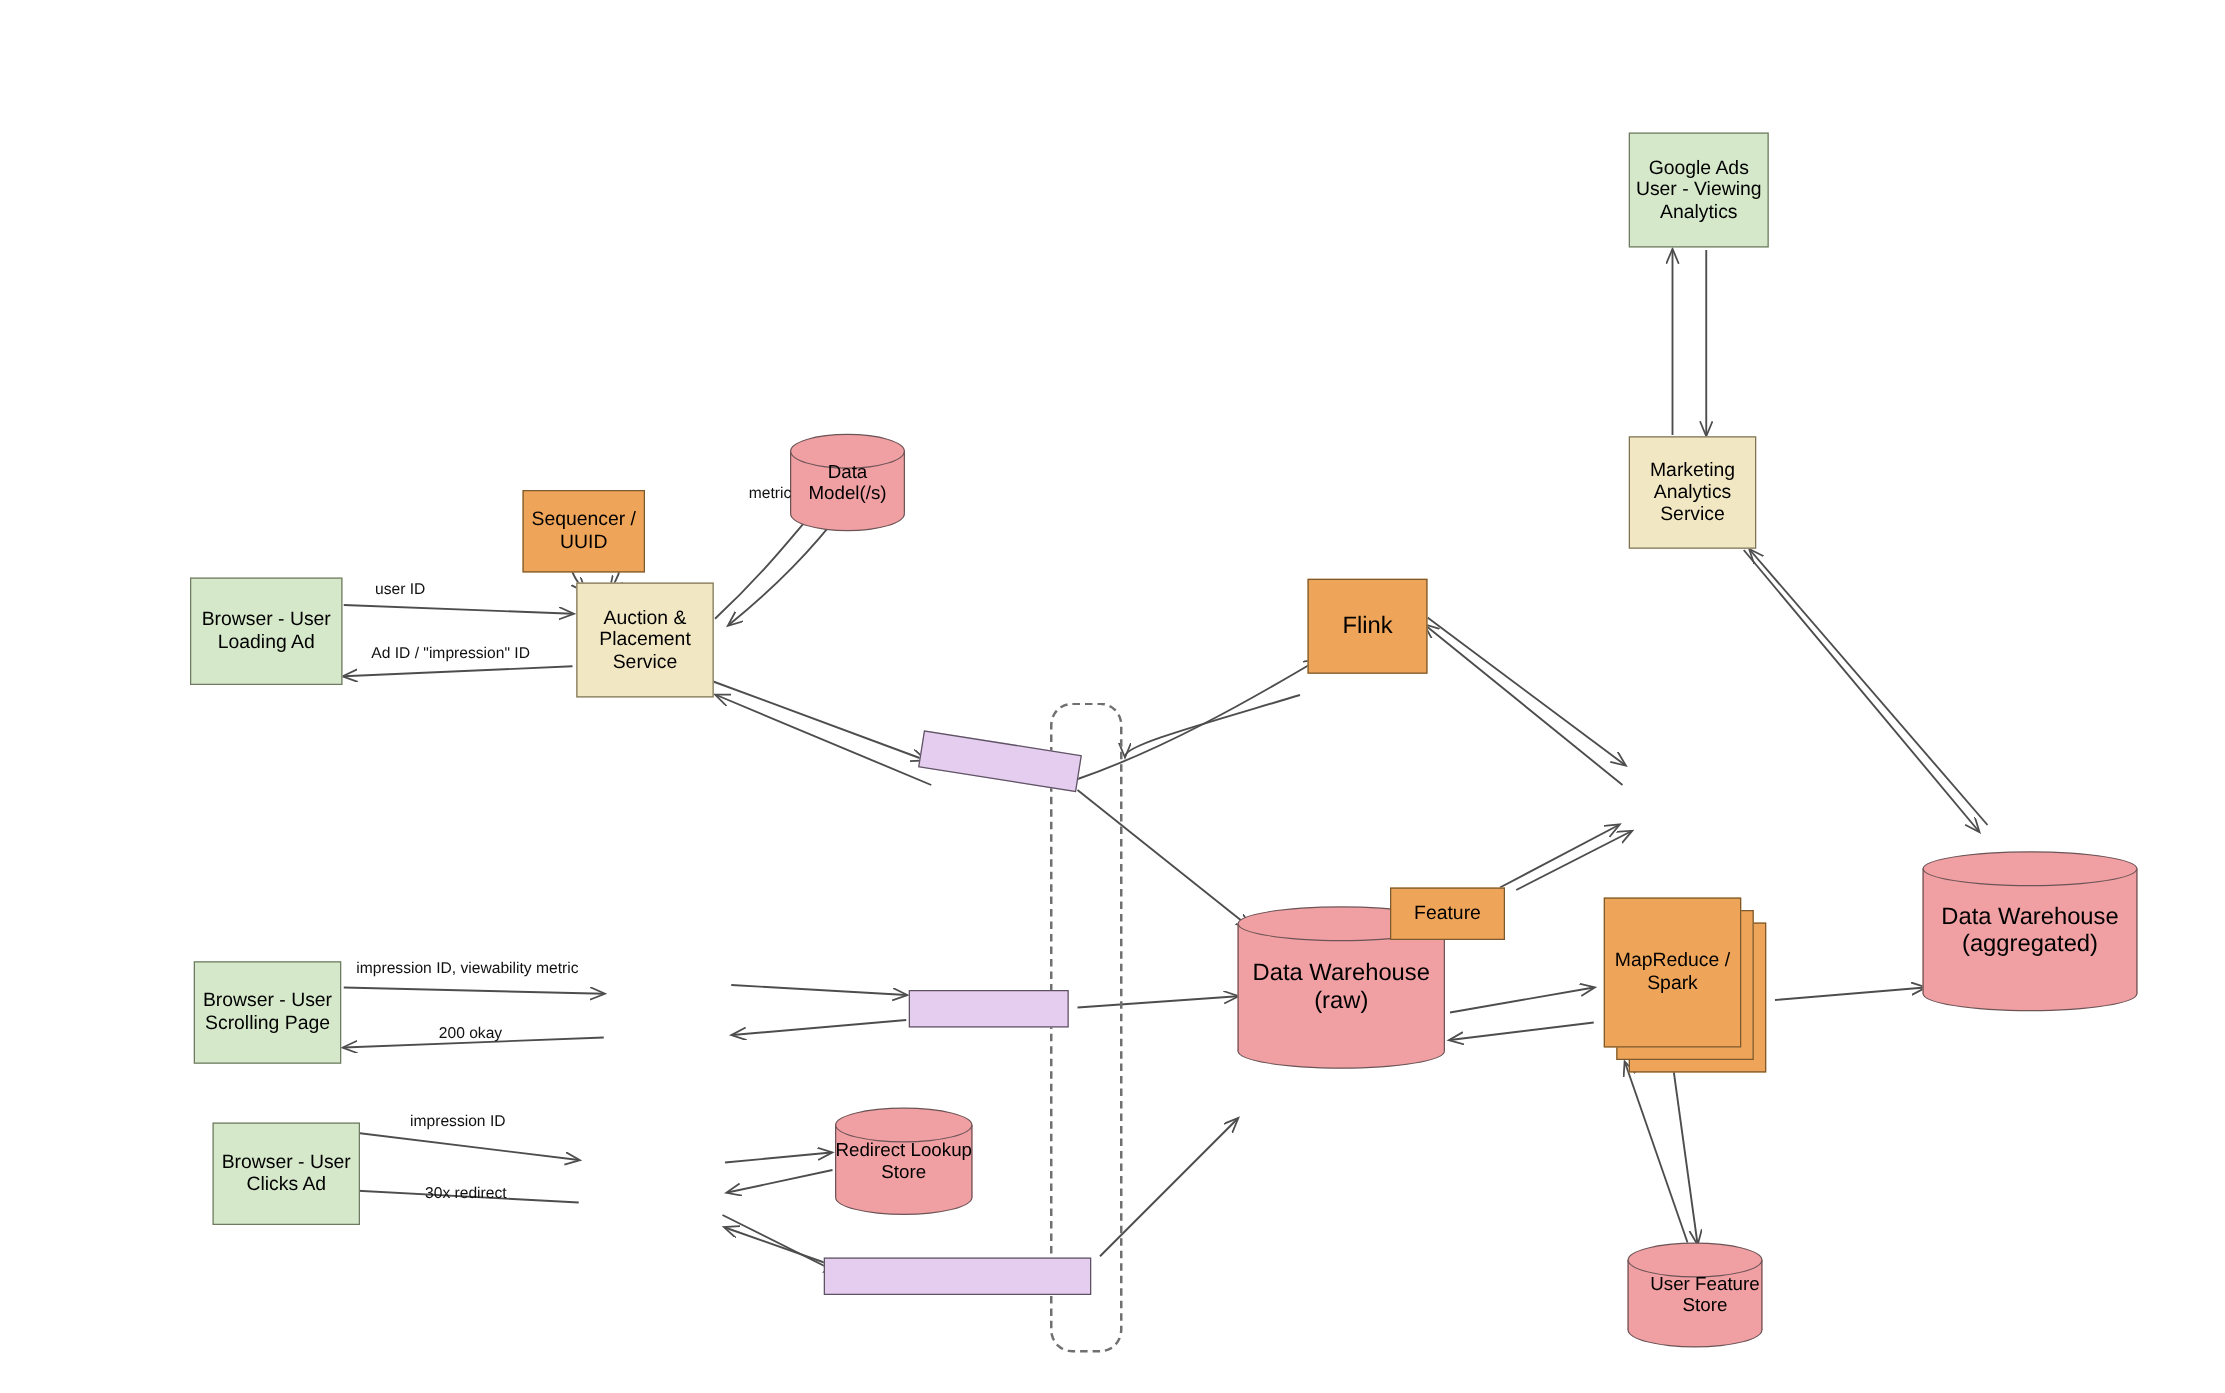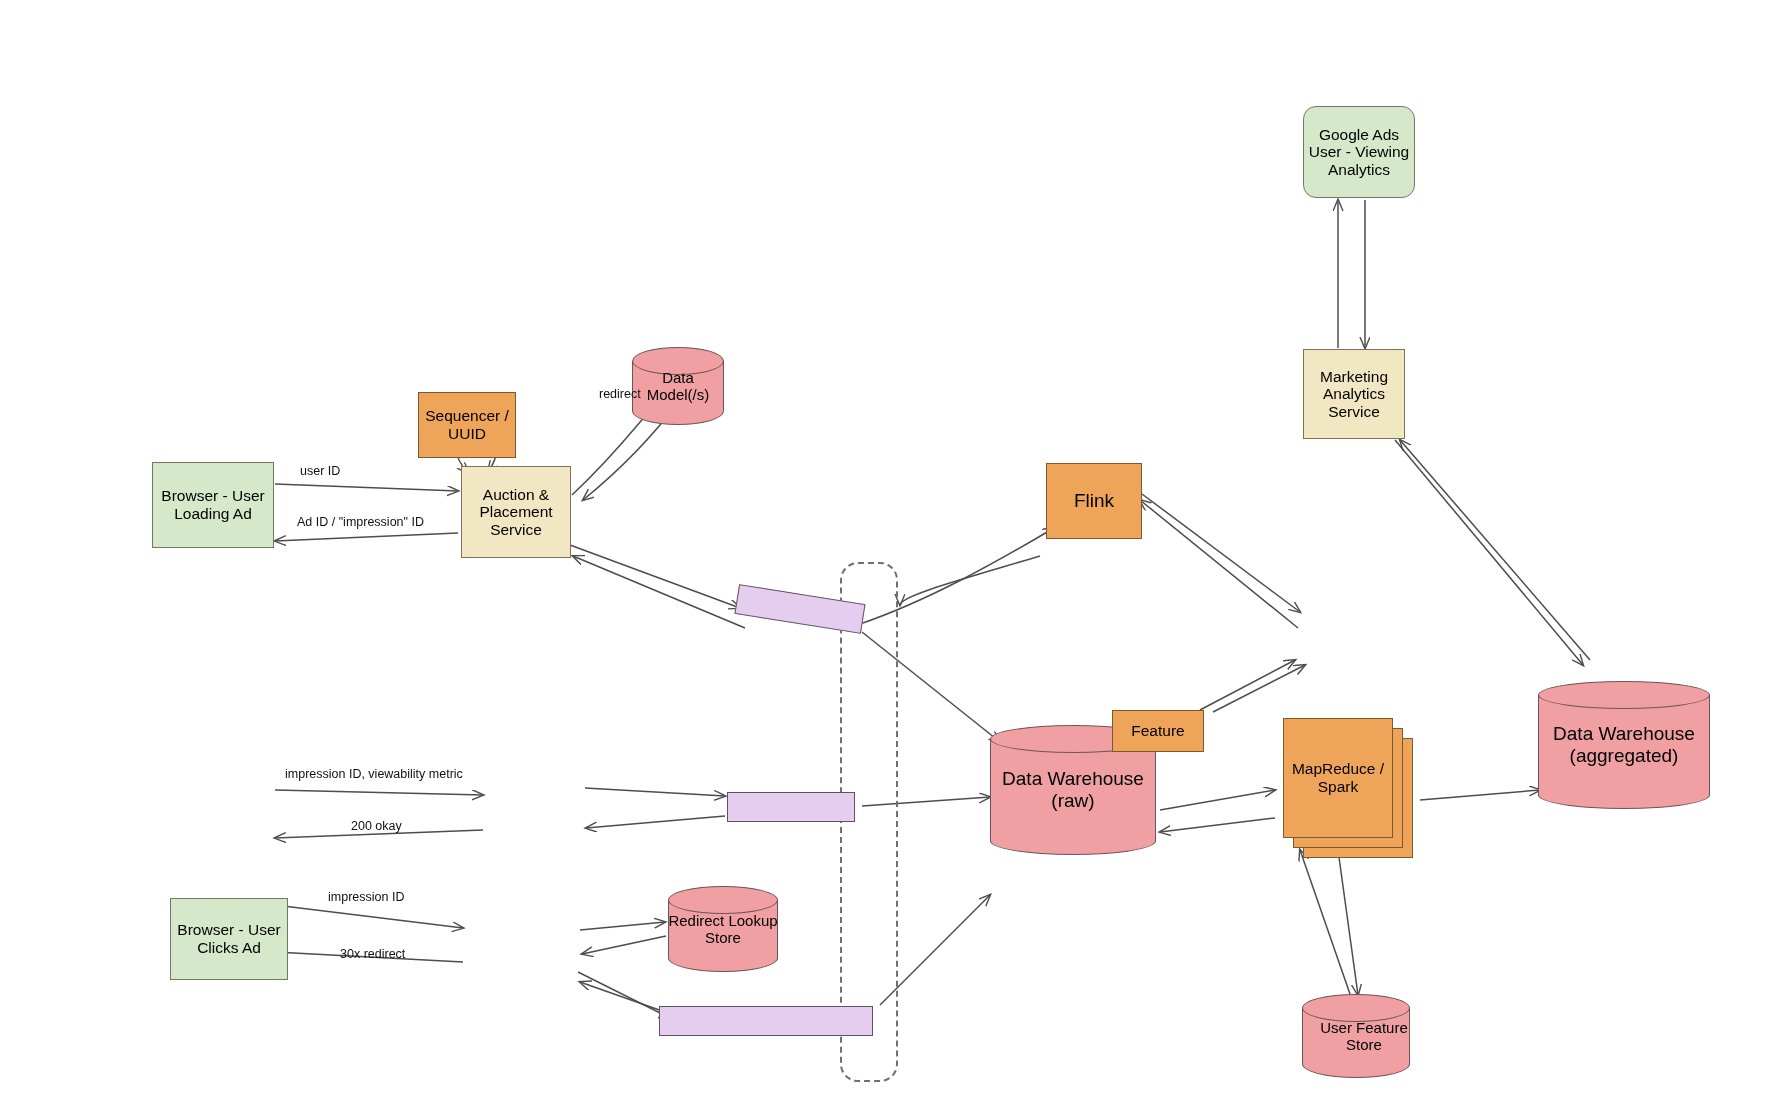--- a/index.html
+++ b/index.html
@@ -127,20 +127,23 @@
     <div class="bot"></div>
     <div class="body"></div>
     <div class="top"></div>
     <div class="txt" style="font-size:15px;">Data Model(/s)</div>
   </div>
 
   <div class="node box tan" style="left:461px;top:466px;width:110px;height:92px;font-size:15.5px;">
     <span>Auction &amp; Placement Service</span>
   </div>
 
+  <div class="node box green" style="left:155px;top:769px;width:118px;height:82px;font-size:15.5px;">
+    <span>Browser - User Scrolling Page</span>
+  </div>
 
 
   <div class="node box green" style="left:170px;top:898px;width:118px;height:82px;font-size:15.5px;">
     <span>Browser - User Clicks Ad</span>
   </div>
 
 
   <div class="cyl" style="left:668px;top:886px;width:110px;height:86px;">
     <div class="bot"></div>
     <div class="body"></div>
@@ -161,21 +164,21 @@
   </div>
 
   <div class="node box orange" style="left:1046px;top:463px;width:96px;height:76px;font-size:19px;">
     <span>Flink</span>
   </div>
 
   <div class="node box tan" style="left:1303px;top:349px;width:102px;height:90px;font-size:15.5px;">
     <span>Marketing Analytics Service</span>
   </div>
 
-  <div class="node box green" style="left:1303px;top:106px;width:112px;height:92px;font-size:15.5px;border-radius:13px;">
+  <div class="node box green" style="left:1303px;top:106px;width:112px;height:92px;font-size:15.5px;">
     <span>Google Ads User - Viewing Analytics</span>
   </div>
 
   <div class="cyl" style="left:990px;top:725px;width:166px;height:130px;">
     <div class="bot"></div>
     <div class="body"></div>
     <div class="top"></div>
     <div class="txt" style="font-size:19px;">Data Warehouse (raw)</div>
   </div>
 
@@ -201,21 +204,21 @@
     <div class="bot"></div>
     <div class="body"></div>
     <div class="top"></div>
     <div class="txt" style="font-size:15px;margin-left:16px;">User Feature Store</div>
   </div>
 
   <div class="edge-label" style="left:300px;top:464px;">user ID</div>
 
   <div class="edge-label" style="left:297px;top:515px;">Ad ID / "impression" ID</div>
 
-  <div class="edge-label" style="left:599px;top:387px;">redirect</div>
+  <div class="edge-label" style="left:599px;top:387px;">metric</div>
 
   <div class="edge-label" style="left:285px;top:767px;">impression ID, viewability metric</div>
 
   <div class="edge-label" style="left:351px;top:819px;">200 okay</div>
 
   <div class="edge-label" style="left:328px;top:890px;">impression ID</div>
 
   <div class="edge-label" style="left:340px;top:947px;">30x redirect</div>
 
 </div>

